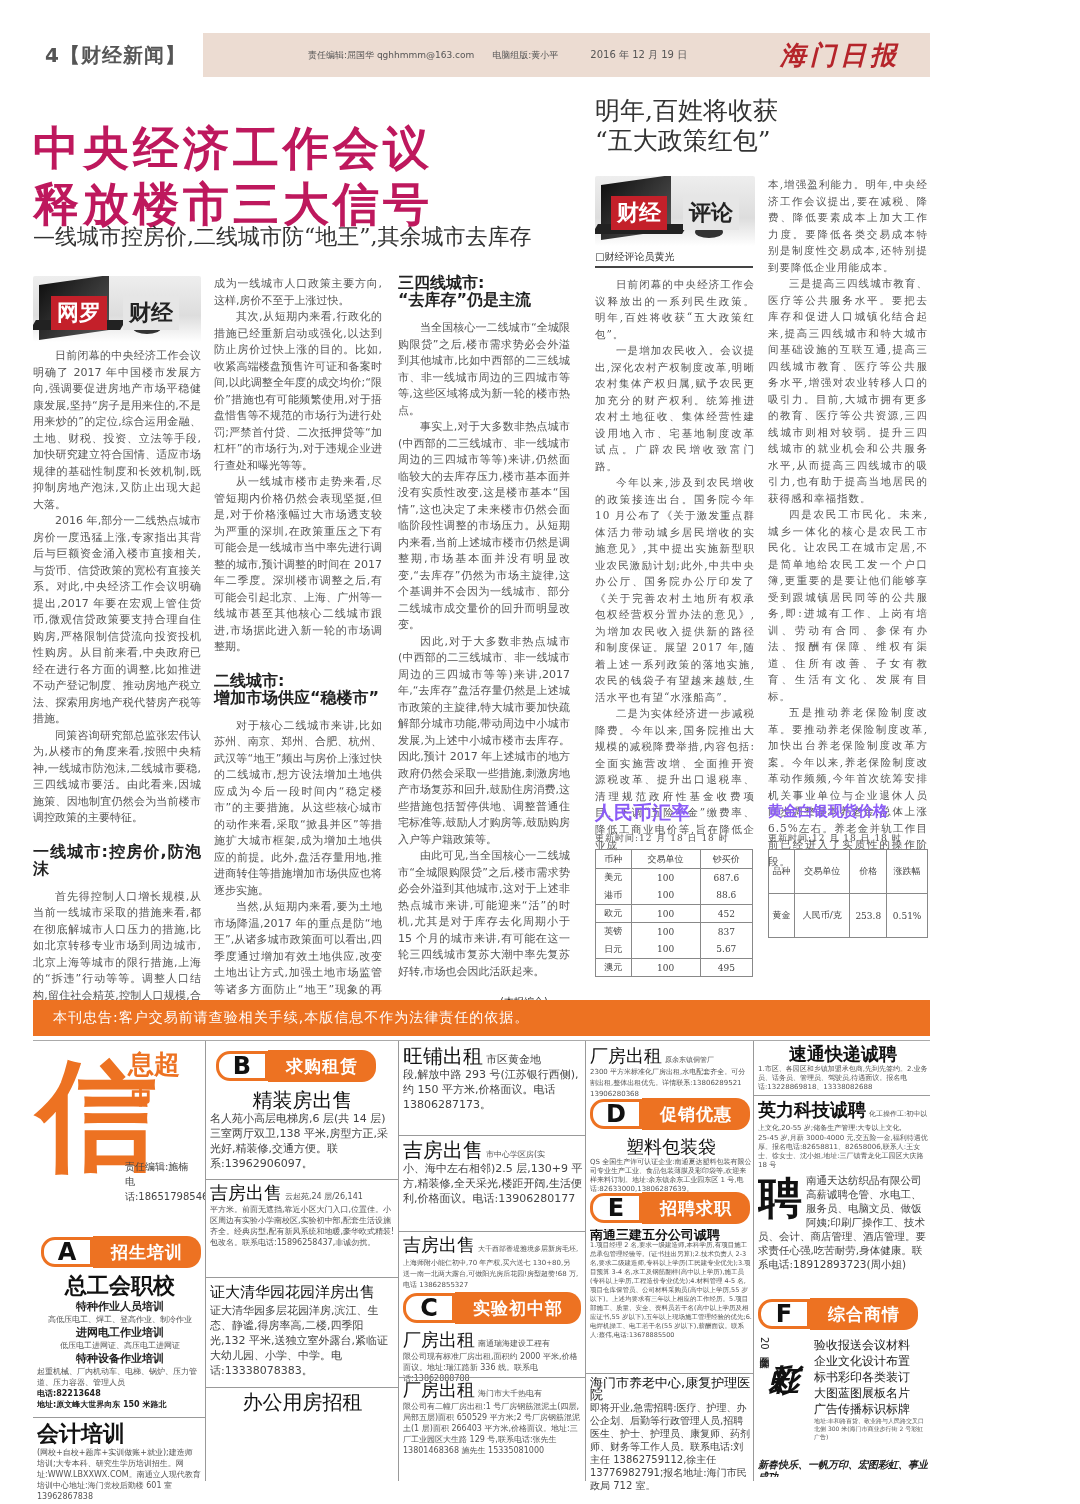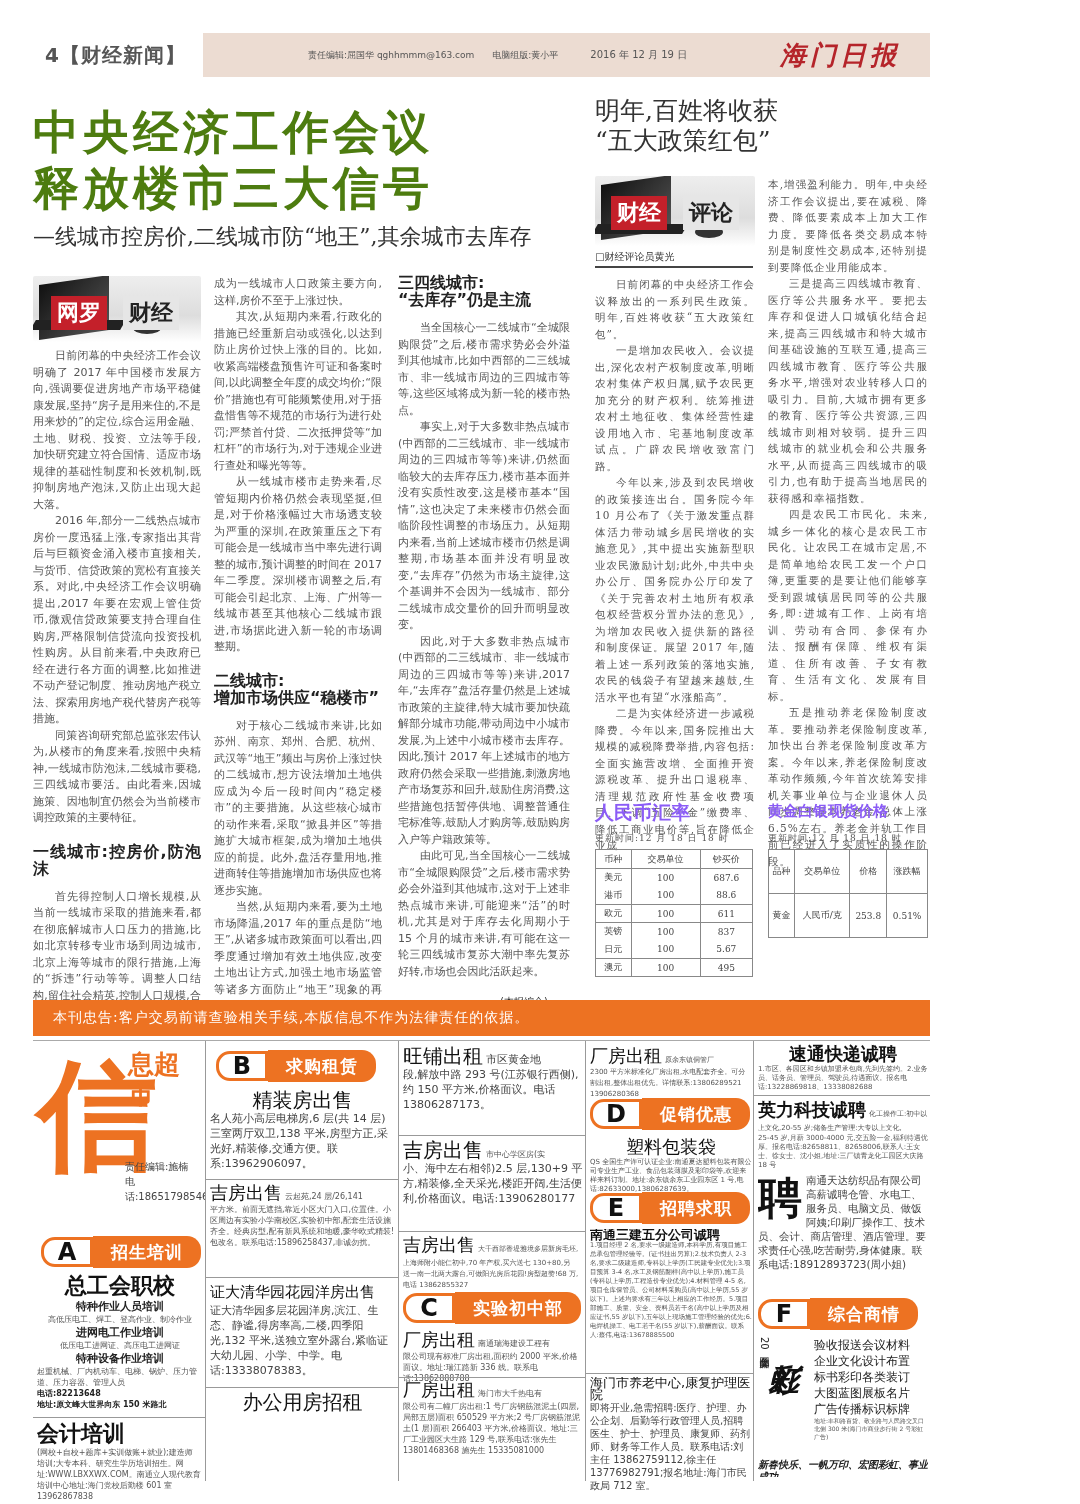--- a/index.html
+++ b/index.html
@@ -3,21 +3,21 @@
 <meta charset="utf-8">
 <style>
   * { box-sizing: border-box; margin: 0; padding: 0; }
   body { width: 1080px; height: 1504px; background: #ffffff; font-family: "DejaVu Serif", "Liberation Serif", serif; color: #333; position: relative; overflow: hidden; }
   .header { position: absolute; top: 33px; left: 33px; width: 897px; height: 44px; display: flex; }
   .header .page-tag { width: 170px; background: #fff; font-family: "DejaVu Sans", sans-serif; font-weight: bold; font-size: 20px; color: #555; display: flex; align-items: center; padding-left: 12px; letter-spacing: 1px; }
   .header .band { flex: 1; background: #ecdcd2; display: flex; align-items: center; font-family: "DejaVu Sans", sans-serif; font-size: 9px; color: #555; padding-left: 105px; gap: 18px; }
   .header .band .date { margin-left: 14px; font-size: 10px; }
   .header .logo { margin-left: auto; margin-right: 30px; font-family: "DejaVu Serif", serif; font-style: italic; font-weight: bold; color: #b5242a; font-size: 26px; letter-spacing: 4px; }
 
-  .headline { position: absolute; left: 33px; top: 104px; font-weight: bold; font-size: 46px; line-height: 56px; color: #4d7c0f; letter-spacing: 4px; }
+  .headline { position: absolute; left: 33px; top: 120px; font-weight: bold; font-size: 46px; line-height: 56px; color: #be185d; letter-spacing: 4px; }
   .subhead { position: absolute; left: 33px; top: 222px; font-size: 22px; color: #333; letter-spacing: 0px; }
 
   .rt-headline { position: absolute; left: 595px; top: 96px; font-size: 25px; line-height: 30px; color: #333; }
 
   .col { position: absolute; font-size: 11px; line-height: 16.5px; color: #555; text-align: justify; font-family: "DejaVu Sans", sans-serif; }
   .col p { text-indent: 2em; }
   .col h4 { font-size: 16px; font-weight: bold; color: #222; line-height: 17px; margin: 16px 0 12px; font-family: "DejaVu Sans", sans-serif; }
   .col.serif { font-family: "DejaVu Serif", serif; letter-spacing: 1px; font-size: 10.5px; }
 
   .pic { position: absolute; background: linear-gradient(180deg, #eee 0%, #ddd 60%, #fff 100%); border-radius: 2px; overflow: hidden; }
@@ -147,21 +147,21 @@
         <td>687.6</td>
       </tr>
   <tr class="nb" style="height:18px">
         <td>港币</td>
         <td>100</td>
         <td>88.6</td>
       </tr>
   <tr style="height:18px">
         <td>欧元</td>
         <td>100</td>
-        <td>611</td>
+        <td>452</td>
       </tr>
   <tr class="nbb" style="height:18px">
         <td>英镑</td>
         <td>100</td>
         <td>837</td>
       </tr>
   <tr class="nb" style="height:18px">
         <td>日元</td>
         <td>100</td>
         <td>5.67</td>

